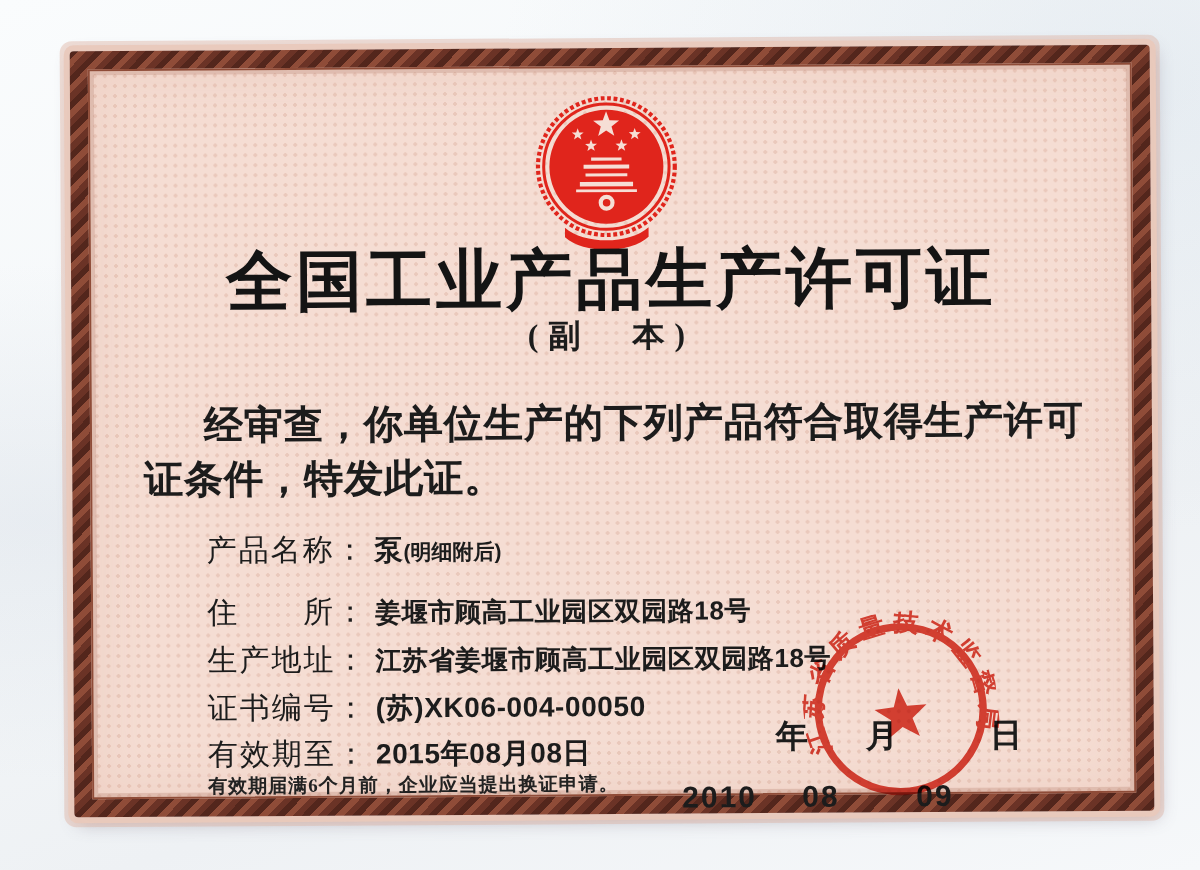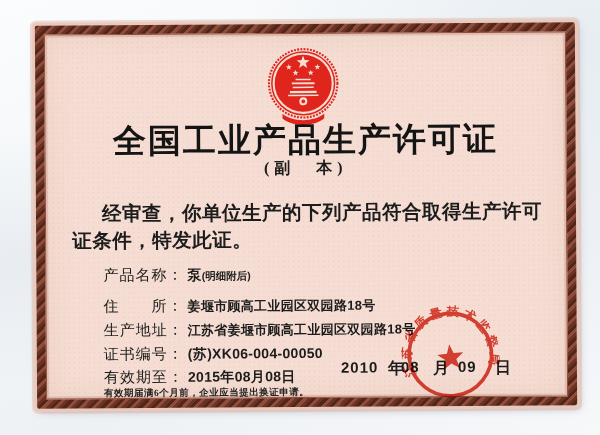--- a/index.html
+++ b/index.html
@@ -37,21 +37,21 @@
 
   .row{position:absolute;left:57px;white-space:nowrap;}
   .lab{font-weight:normal;font-size:15px;letter-spacing:1px;}
   .val{font-family:"Liberation Sans",sans-serif;font-weight:bold;font-size:13px;margin-left:4px;letter-spacing:.3px;}
   .val-lg{font-size:14px;}
   .val-sm{font-family:Liberation Sans, sans-serif;font-weight:bold;font-size:10.5px;}
   .note{position:absolute;left:57px;top:352px;font-weight:bold;font-size:9.5px;letter-spacing:.5px;color:#222;}
 
   .date-row{position:absolute;left:294px;top:325px;width:220px;height:22px;z-index:2;}
   .date-row span{position:absolute;top:0;font-weight:bold;}
-  .d-num{font-family:"Liberation Sans",sans-serif;font-size:15px;letter-spacing:1px;}
+  .d-num{font-family:"Liberation Sans",sans-serif;font-size:15px;letter-spacing:1px;margin-top:32px;}
   .d-unit{font-size:16px;}
   .p-year{left:0;}   .u-year{left:47px;}
   .p-month{left:60px;} .u-month{left:92px;}
   .p-day{left:117px;}  .u-day{left:154px;}
 
   .seal{position:absolute;left:355px;top:273px;width:97px;height:97px;z-index:3;
     mix-blend-mode:multiply;opacity:.92;transform:rotate(-6deg);}
 </style>
 </head>
 <body>

